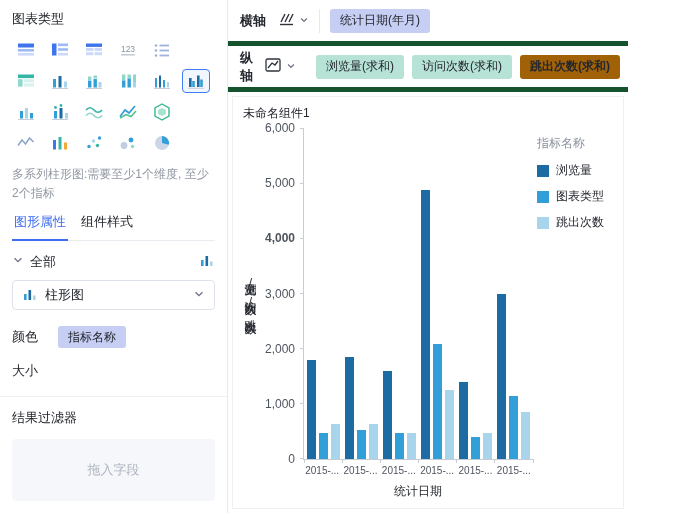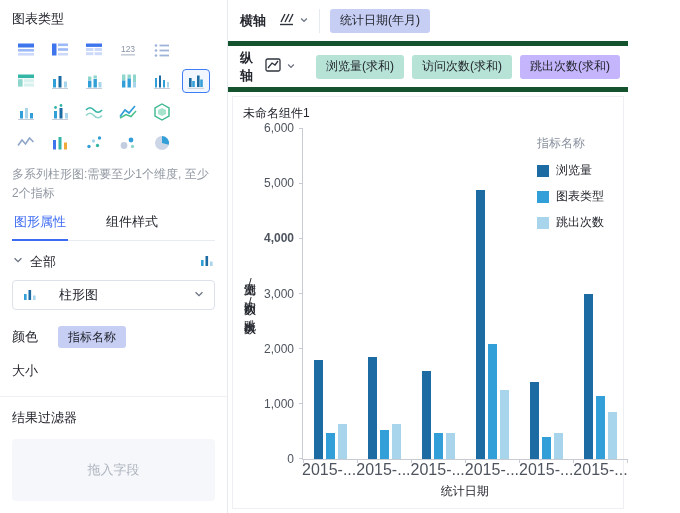--- a/index.html
+++ b/index.html
@@ -13,27 +13,27 @@
   
   .sidebar { position: absolute; left:0; top:0; width:228px; height:513px;
     border-right:1px solid #e6e9ef; padding:10px 12px 0; overflow:hidden; background:#fff; }
   .side-title { font-size:13px; color:#23262d; margin-bottom:10px; }
   .icon-grid { display:flex; flex-direction:column; gap:7px; }
   .icon-row { display:flex; gap:6px; }
   .ct-icon { width:28px; height:24px; display:flex; align-items:center; justify-content:center;
     border:1px solid transparent; border-radius:4px; cursor:pointer; }
   .ct-icon.selected { border-color:#3d7df5; background:#f2f7ff; }
   .desc { font-size:12px; color:#9298a3; line-height:1.55; margin:10px 0 2px; }
-  .tabs { display:flex; gap:36px; border-bottom:1px solid #e8ebf0; }
+  .tabs { display:flex; gap:11px; border-bottom:1px solid #e8ebf0; }
   .tab { padding:9px 2px; font-size:13px; color:#23262d; cursor:pointer; position:relative; }
   .tab.active { color:#3d6bf2; }
   .tab.active::after { content:""; position:absolute; left:0; right:0; bottom:-1px; height:2px; background:#3d6bf2; }
   .collapse-row { display:flex; align-items:center; gap:6px; padding:11px 0 9px; font-size:13px; cursor:pointer; }
   .flex1 { flex:1; }
-  .select-box { display:flex; align-items:center; gap:21px; height:30px; border:1px solid #dde2ea;
+  .select-box { display:flex; align-items:center; gap:7px; height:30px; border:1px solid #dde2ea;
     border-radius:4px; padding:0 9px; margin-bottom:10px; font-size:13px; cursor:pointer; }
   .prop-row { display:flex; align-items:center; height:34px; font-size:13px; }
   .prop-label { width:46px; flex:none; }
   .chip { display:inline-flex; align-items:center; height:24px; padding:0 10px; border-radius:3px;
     font-size:12px; color:#23262d; cursor:pointer; white-space:nowrap; }
   .chip-lav { background:#c7cef4; height:22px; }
   .filter-title { margin:8px -12px 0; padding:12px 12px 10px; border-top:1px solid #eef0f4; font-size:13px; }
   .drop-zone { margin-top:2px; height:62px; background:#f6f7fa; border-radius:4px;
     display:flex; align-items:center; justify-content:center; font-size:13px; color:#aeb4bf; cursor:pointer; }
 
@@ -61,21 +61,21 @@
   .plot-row { flex:1; display:flex; }
   .y-labels { width:44px; position:relative; }
   .ytick { position:absolute; right:8px; width:36px; text-align:right; font-size:12px; color:#4e545e; }
   .plot { flex:1; position:relative; border-left:1px solid #c6cbd4; border-bottom:1px solid #c6cbd4; }
   .bars { position:absolute; left:0; right:0; top:0; bottom:0; display:flex; }
   .group { flex:1; display:flex; align-items:flex-end; justify-content:center; gap:3px; }
   .bar { width:9px; }
   .ymark { position:absolute; left:-4px; width:4px; height:1px; background:#c6cbd4; }
   .xmark { position:absolute; bottom:-4px; width:1px; height:4px; background:#c6cbd4; }
   .x-labels { height:20px; display:flex; padding-left:44px; align-items:center; }
-  .x-label { flex:1; text-align:center; font-size:16px; color:#4e545e; white-space:nowrap; }
+  .x-label { flex:1; text-align:center; font-size:10px; color:#4e545e; white-space:nowrap; }
   .x-title { height:22px; margin-left:44px; text-align:center; font-size:12px;
     display:flex; align-items:center; justify-content:center; }
 </style>
 </head>
 <body>
 
 <div class="app">
 
   <aside class="sidebar">
     <div class="side-title">图表类型</div>
@@ -348,21 +348,21 @@
         <span>
           <svg width="10" height="10" viewBox="0 0 14 14">
               <path d="M3 5 L7 9 L11 5" stroke="#6b7280" stroke-width="1.8" fill="none"></path>
             </svg>
         </span>
       </span>
       <span class="vdiv"></span>
       <span class="chips">
           <span class="chip" style="background: rgb(182, 227, 214);">浏览量(求和)</span>
           <span class="chip" style="background: rgb(182, 227, 214);">访问次数(求和)</span>
-          <span class="chip" style="background: #c4b5fd;">跳出次数(求和)</span>
+          <span class="chip" style="background: #a16207; font-weight: bold;">跳出次数(求和)</span>
         </span>
     </div>
 
     <section class="chart-card">
       <div class="chart-title">未命名组件1</div>
 
       <div class="legend">
         <div class="legend-title">指标名称</div>
         <div>
             <div class="legend-item">

